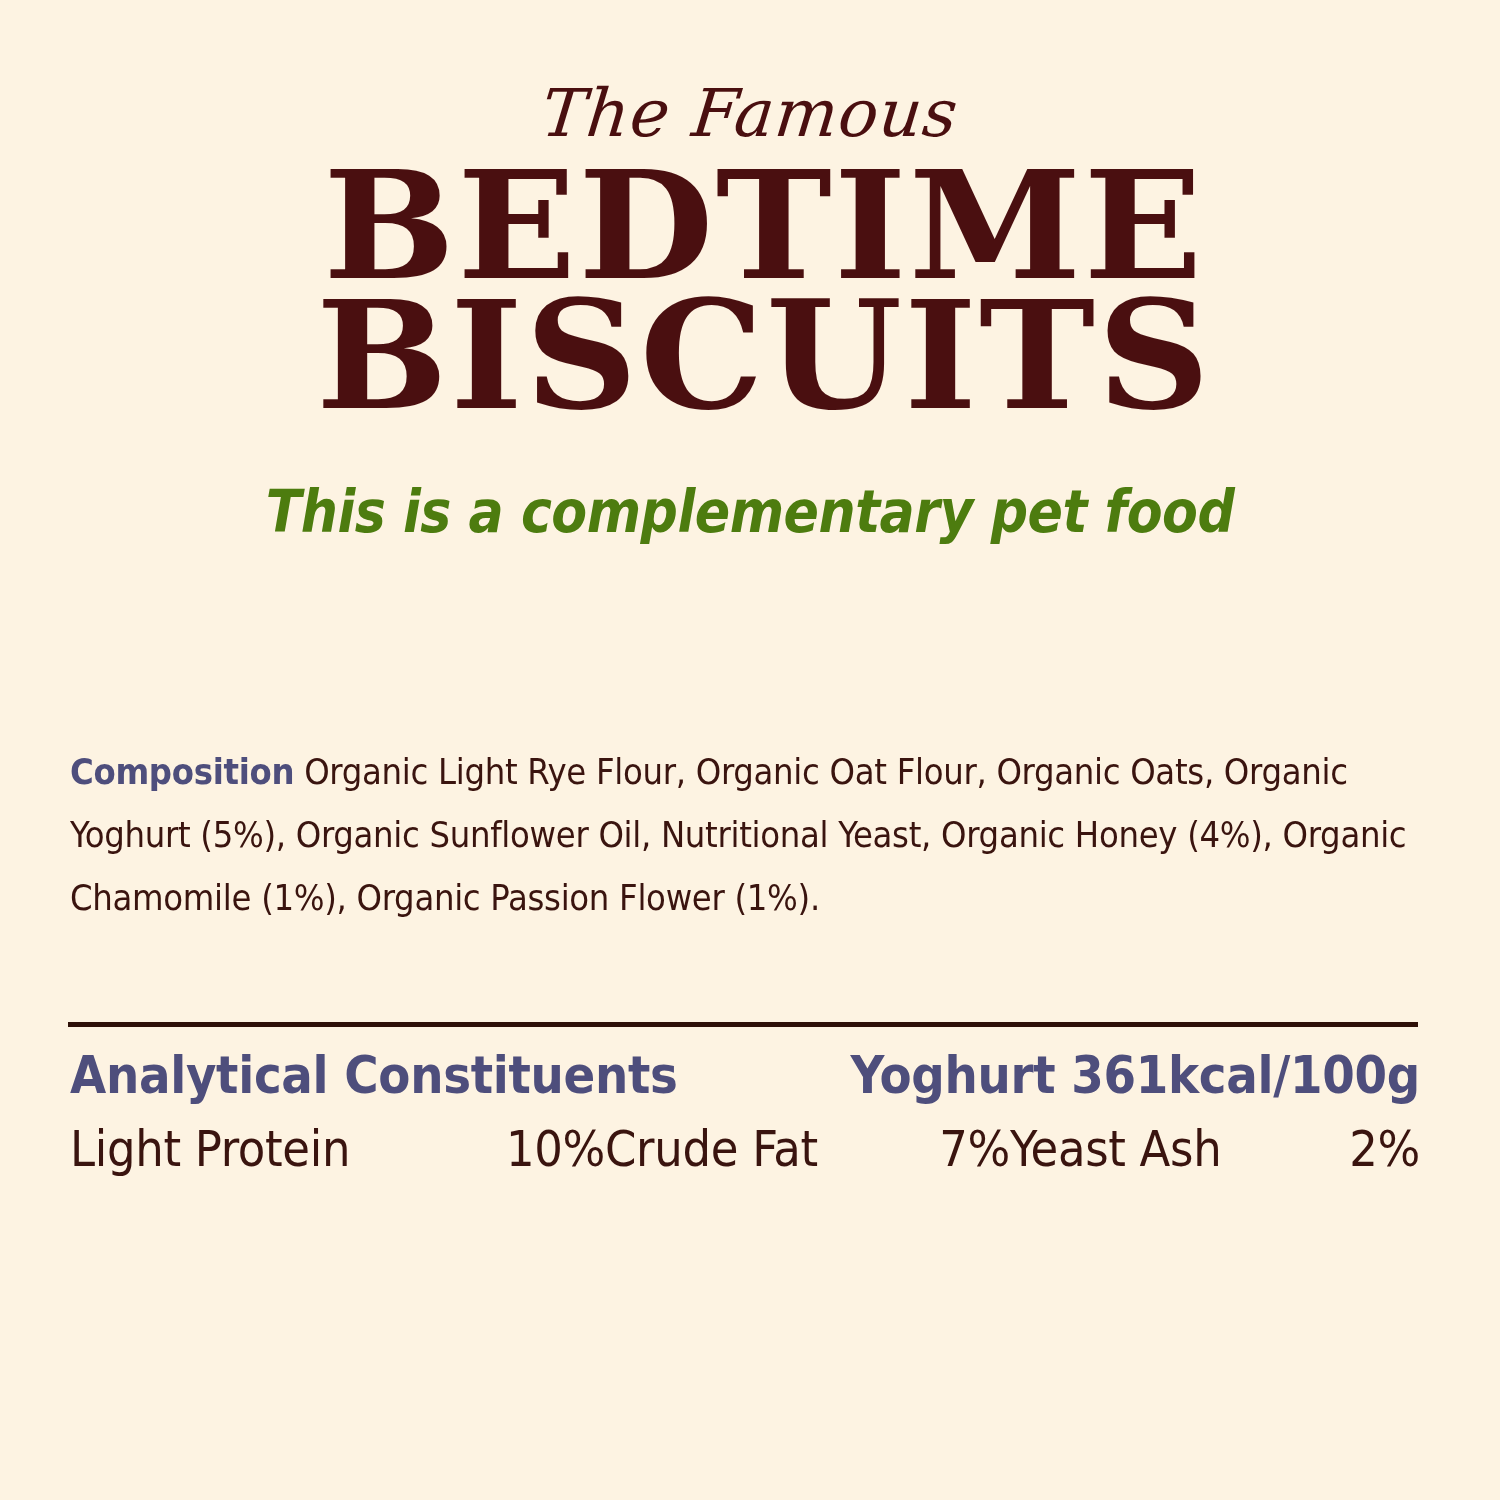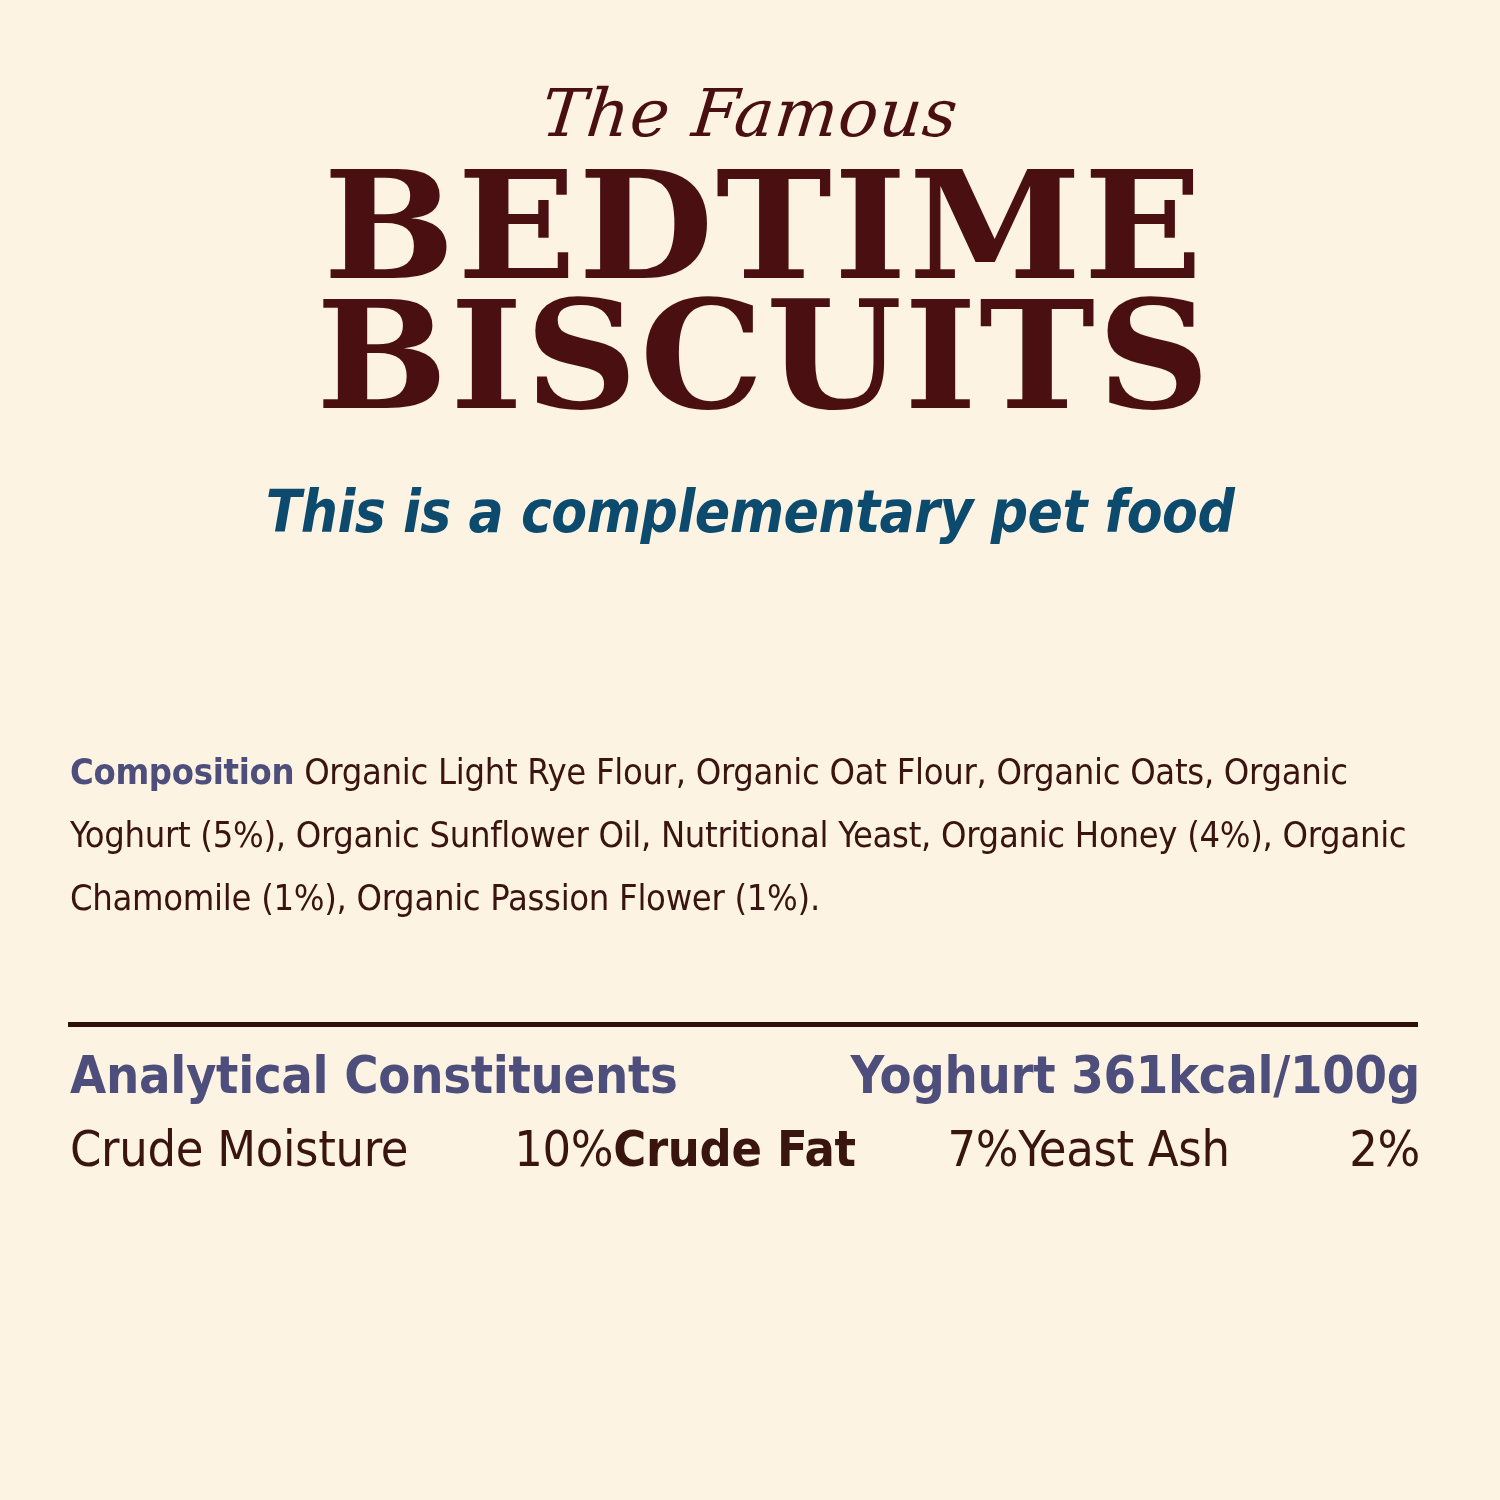--- a/index.html
+++ b/index.html
@@ -63,21 +63,21 @@
     transform: scaleX(1.04);
     margin-top: -8px;
   }
 
   .subtitle {
     font-family: "DejaVu Sans Condensed", "Liberation Sans Narrow", "Liberation Sans", sans-serif;
     font-weight: 700;
     font-style: italic;
     font-size: 58px;
     line-height: 64px;
-    color: #0c4a6e;
+    color: #4d7c0f;
     margin-top: 56px;
     letter-spacing: -0.5px;
   }
 
   
   .composition {
     position: absolute;
     top: 740px;
     left: 70px;
     width: 1345px;
@@ -133,21 +133,21 @@
     color: #3a140f;
     letter-spacing: -0.3px;
   }
   .constituents-table td {
     padding: 0;
     vertical-align: baseline;
     white-space: nowrap;
   }
   .c-name-1 { width: 330px; }
   .c-val-1  { width: 205px; text-align: right; padding-right: 0; }
-  .c-name-2 { width: 265px; padding-left: 55px; font-weight: bold; }
+  .c-name-2 { width: 265px; padding-left: 55px; }
   .c-val-2  { width: 140px; text-align: right; }
   .c-name-3 { width: 290px; padding-left: 55px; }
   .c-val-3  { text-align: right; }
 </style>
 </head>
 <body>
 
 <div class="label">
 
   <div class="header">
@@ -171,21 +171,21 @@
 
   <div class="analytical">
     <div class="analytical-head">
       <span>Analytical Constituents</span>
       <span>Yoghurt 361kcal/100g</span>
     </div>
 
     <table class="constituents-table">
       <tbody>
         <tr>
-          <td class="c-name-1">Crude Moisture</td>
+          <td class="c-name-1">Light Protein</td>
           <td class="c-val-1">10%</td>
           <td class="c-name-2">Crude Fat</td>
           <td class="c-val-2">7%</td>
           <td class="c-name-3">Yeast Ash</td>
           <td class="c-val-3">2%</td>
         </tr>
       </tbody>
     </table>
   </div>
 

